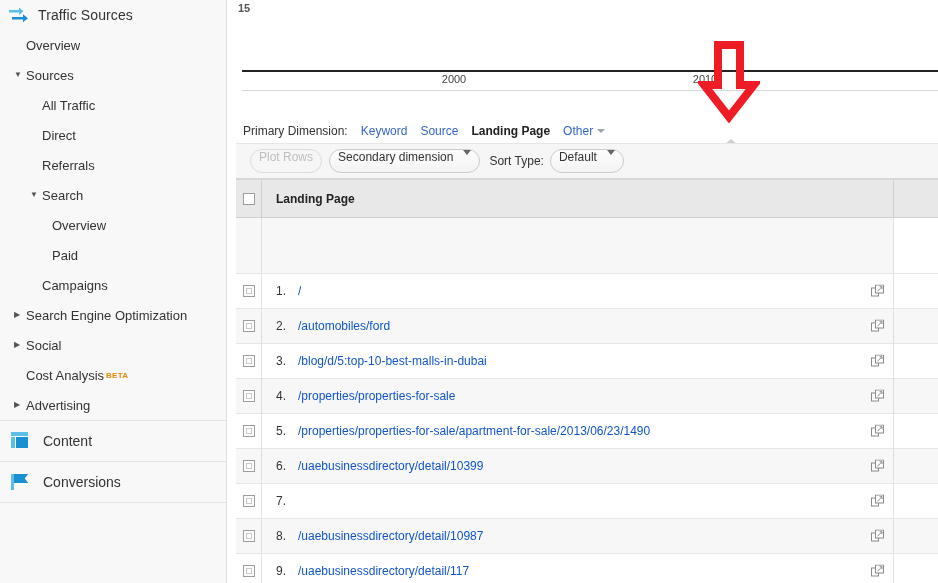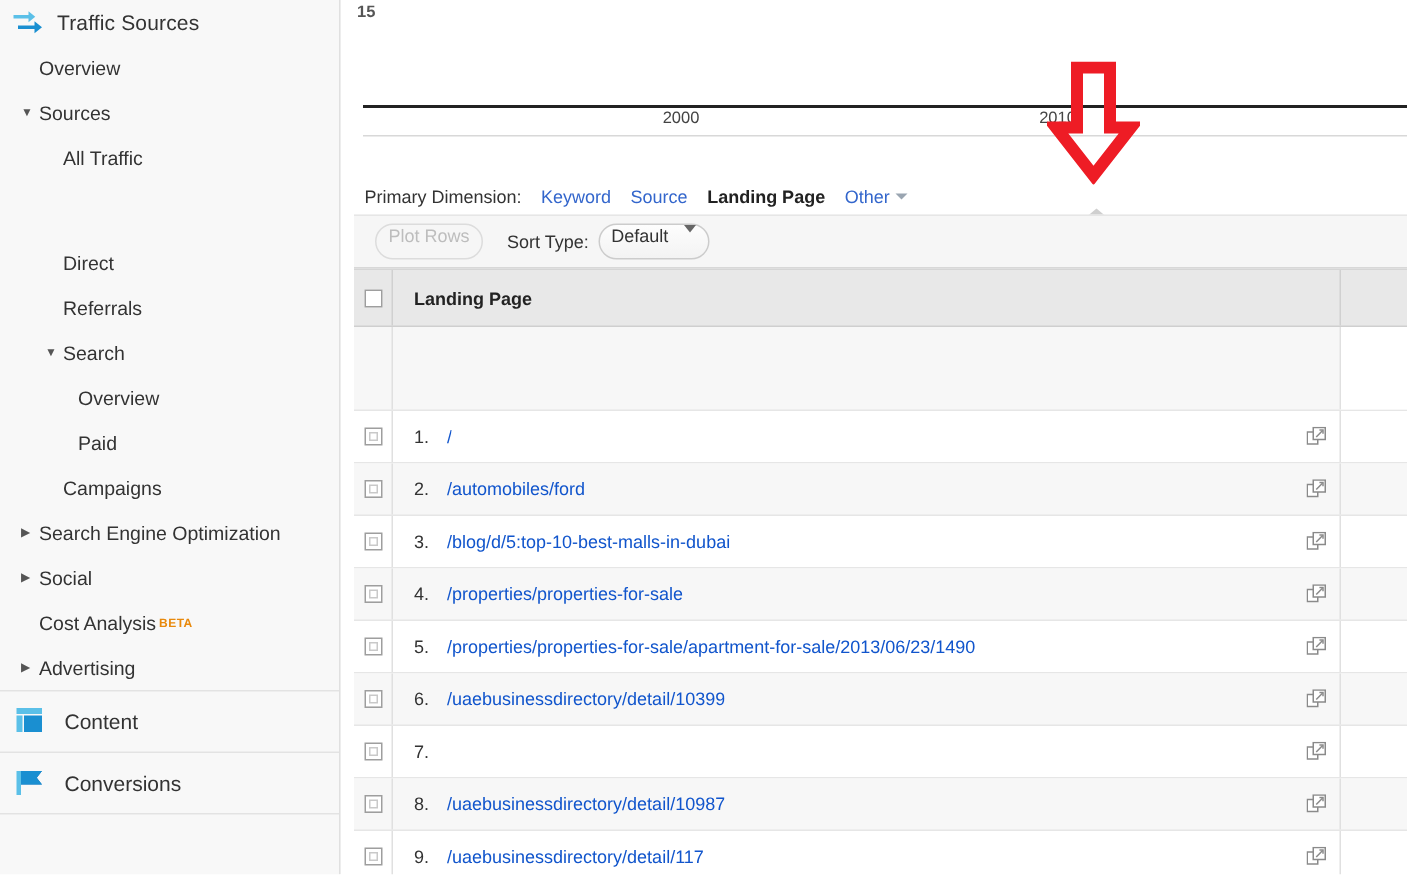--- a/index.html
+++ b/index.html
@@ -348,21 +348,21 @@
           <span class="lbl">Overview</span>
         </div>
         <div class="nav-item" style="padding-left: 14px;">
           <span class="tri">▼</span>
           <span class="lbl">Sources</span>
         </div>
         <div class="nav-item" style="padding-left: 30px;">
           <span class="tri">&nbsp;</span>
           <span class="lbl">All Traffic</span>
         </div>
-        <div class="nav-item" style="padding-left: 30px; margin-top: 40px;">
+        <div class="nav-item" style="padding-left: 30px;">
           <span class="tri">&nbsp;</span>
           <span class="lbl">Direct</span>
         </div>
         <div class="nav-item" style="padding-left: 30px;">
           <span class="tri">&nbsp;</span>
           <span class="lbl">Referrals</span>
         </div>
         <div class="nav-item" style="padding-left: 30px;">
           <span class="tri">▼</span>
           <span class="lbl">Search</span>
@@ -441,20 +441,24 @@
       <a class="pd-link"><span>Other</span><span class="pd-caret-down"></span></a>
       <div id="active-notch"></div>
     </div>
 
     <div id="toolbar">
       <div style="width:14px"></div>
       <div class="tb-btn disabled">
         <span>Plot Rows</span>
       </div>
       <div style="width:7px"></div>
+      <div class="tb-btn">
+        <span>Secondary dimension</span>
+        <span class="tb-caret"></span>
+      </div>
       <span class="tb-text">Sort Type:</span>
       <div class="tb-btn">
         <span>Default</span>
         <span class="tb-caret"></span>
       </div>
     </div>
 
     <div id="table">
 
       <div class="row" id="head-row">

